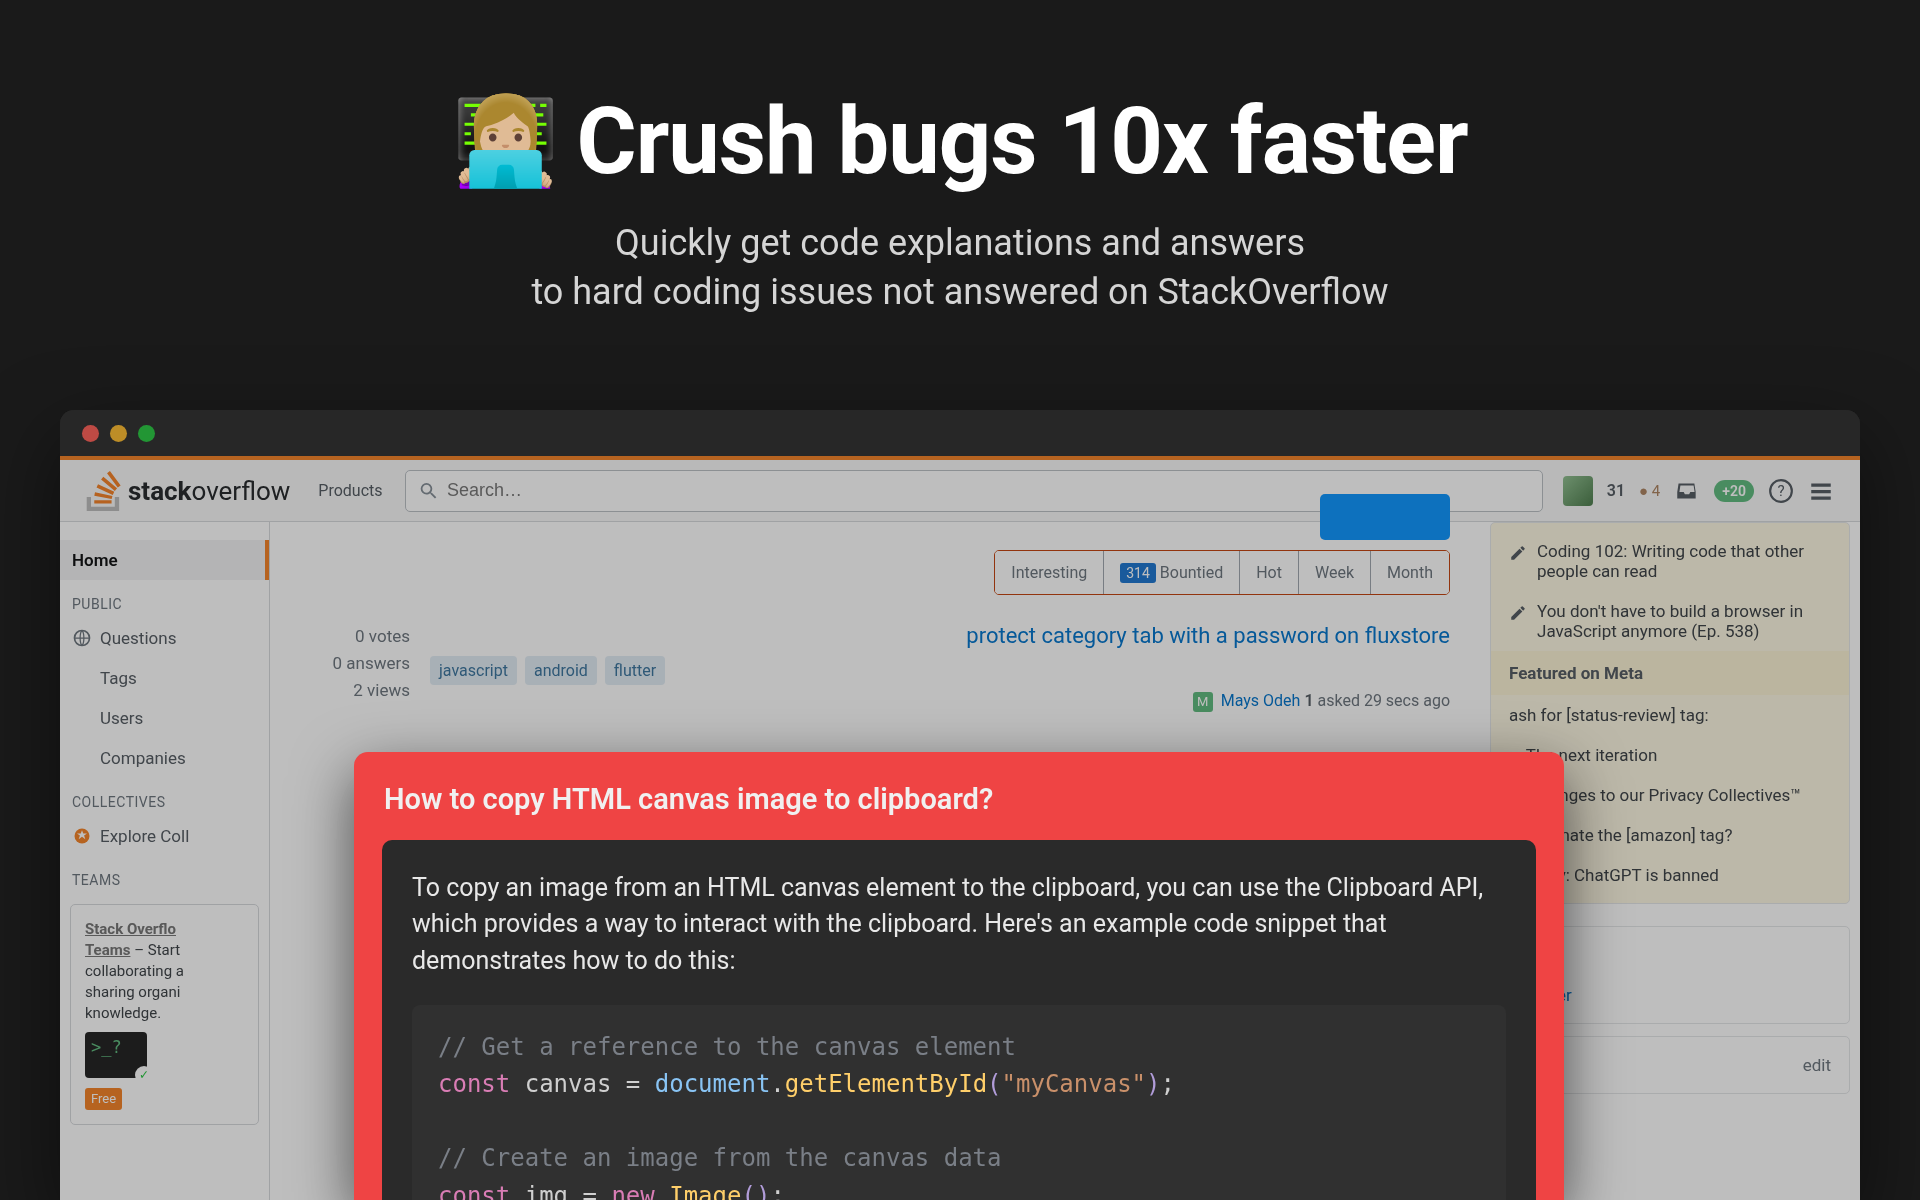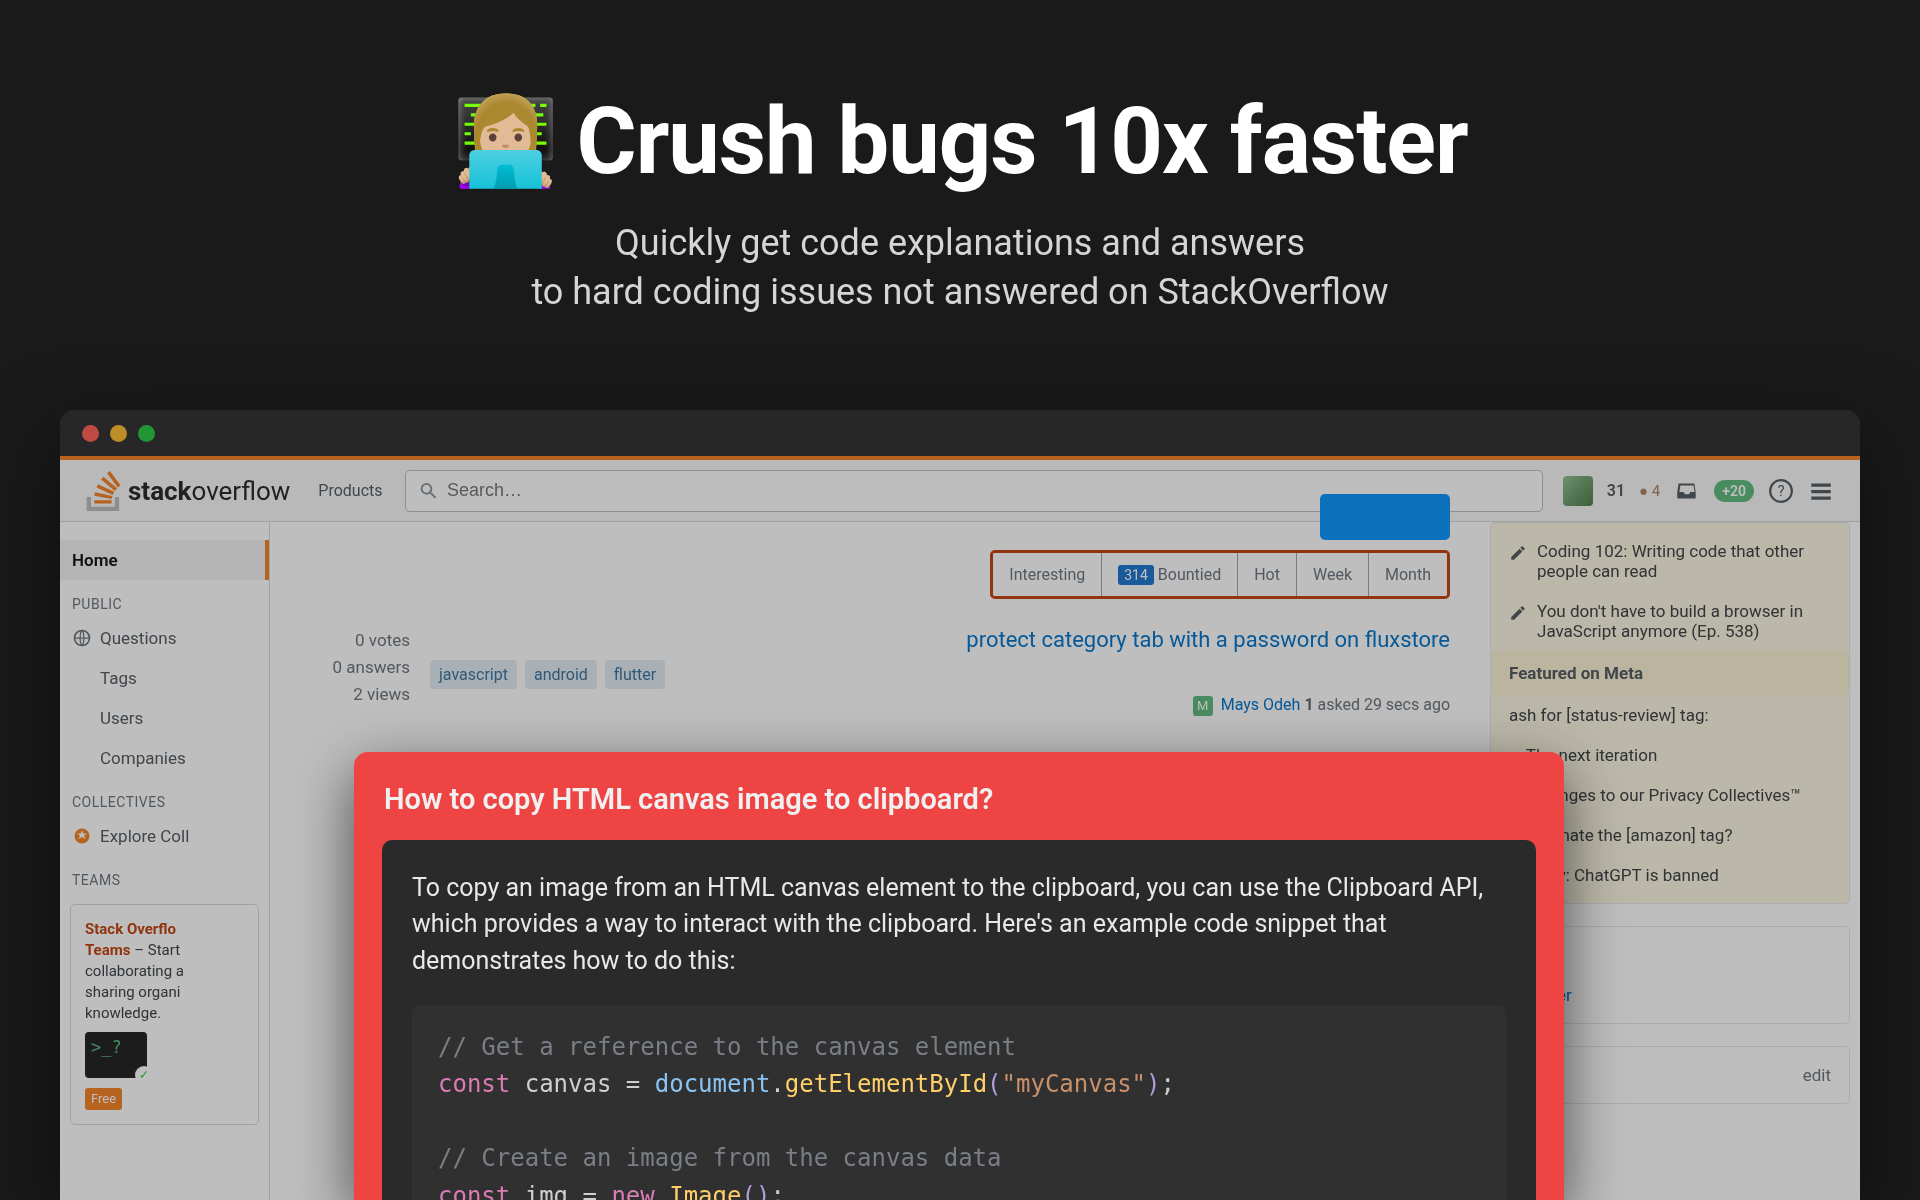--- a/index.html
+++ b/index.html
@@ -94,28 +94,28 @@
 .rep-badge { background:#5eba7d; color:#fff; border-radius:11px; padding:3px 8px; font-size:14px; font-weight:600; position:relative; }
 
 
 .so-body { display: flex; height: calc(100% - 66px); color:#232629; }
 .so-left { width: 210px; border-right: 1px solid #d6d9dc; padding-top: 18px; font-size: 17px; }
 .so-left .item { padding: 10px 12px; color:#525960; display:flex; align-items:center; gap:8px; }
 .so-left .item.active { background:#f1f2f3; color:#0c0d0e; font-weight:600; border-right:4px solid #f48225; }
 .so-left .section { padding: 16px 12px 6px; font-size:14px; color:#6a737c; letter-spacing:.5px; }
 .globe, .star-burst { width:20px; height:20px; }
 .teams-box { margin:10px; border:1px solid #d6d9dc; border-radius:5px; padding:14px; font-size:15px; color:#3b4045; line-height:1.4; }
-.teams-box b { color:#c2410c; }
+.teams-box b { color:#737373;text-decoration:underline; }
 .free-tag { display:inline-block; background:#f48225; color:#fff; font-size:13px; padding:2px 6px; border-radius:3px; margin-top:10px; }
 .terminal-thumb { width:62px; height:46px; background:#1f1f1f; border-radius:4px; color:#5eba7d; font-family:monospace; font-size:17px; padding:4px 6px; margin-top:8px; position:relative;}
 .terminal-thumb .chk { position:absolute; right:-6px; bottom:-6px; width:18px; height:18px; background:#fff; border-radius:50%; color:#28c840; font-size:14px; display:flex; align-items:center; justify-content:center; }
 
 .so-main { flex:1; padding: 0 30px; position:relative; }
 .so-tabs { display:flex; justify-content:flex-end; margin-top:28px; }
-.tab-group { display:flex; border:3px solid #c2410c; border-radius:5px; overflow:hidden; }
+.tab-group { display:flex; border:1px solid #c2410c; border-radius:5px; overflow:hidden; }
 .tab { padding:12px 16px; font-size:16px; color:#6a737c; background:#fff; border-right:1px solid #9fa6ad; }
 .tab:last-child { border-right:none; }
 .tab .count { background:#1b75d0; color:#fff; border-radius:3px; padding:2px 6px; font-size:14px; margin-right:4px;}
 .blue-btn { background:#0a95ff; border-radius:5px; width:130px; height:46px; position:absolute; right:30px; top:-28px;}
 
 .q-row { display:flex; gap:20px; margin-top:28px; }
 .q-stats { width:110px; text-align:right; font-size:17px; color:#6a737c; line-height:1.6;}
 .q-content { flex:1; }
 .q-title { font-size:22px; color:#0074cc; margin-bottom:8px;text-align:right; }
 .tags { display:flex; gap:8px; }
@@ -325,21 +325,21 @@
               <span>e burninate the [amazon] tag?</span>
             </div>
           <div class="row">
               <span>y policy: ChatGPT is banned</span>
             </div>
         </div>
         <div class="r-plain">
           <div class="row gray" style="font-weight:600">ers</div>
           <div class="row">om filter</div>
         </div>
-        <div class="r-plain" style="margin-top:22px">
+        <div class="r-plain" style="margin-top:12px">
           <div class="row gray" style="font-weight:600; display:flex; justify-content:space-between">
             <span>gs</span>
             <span style="color:#6a737c; font-weight:400">edit</span>
           </div>
         </div>
       </div>
 
     </div>
   </div>
 </div>

